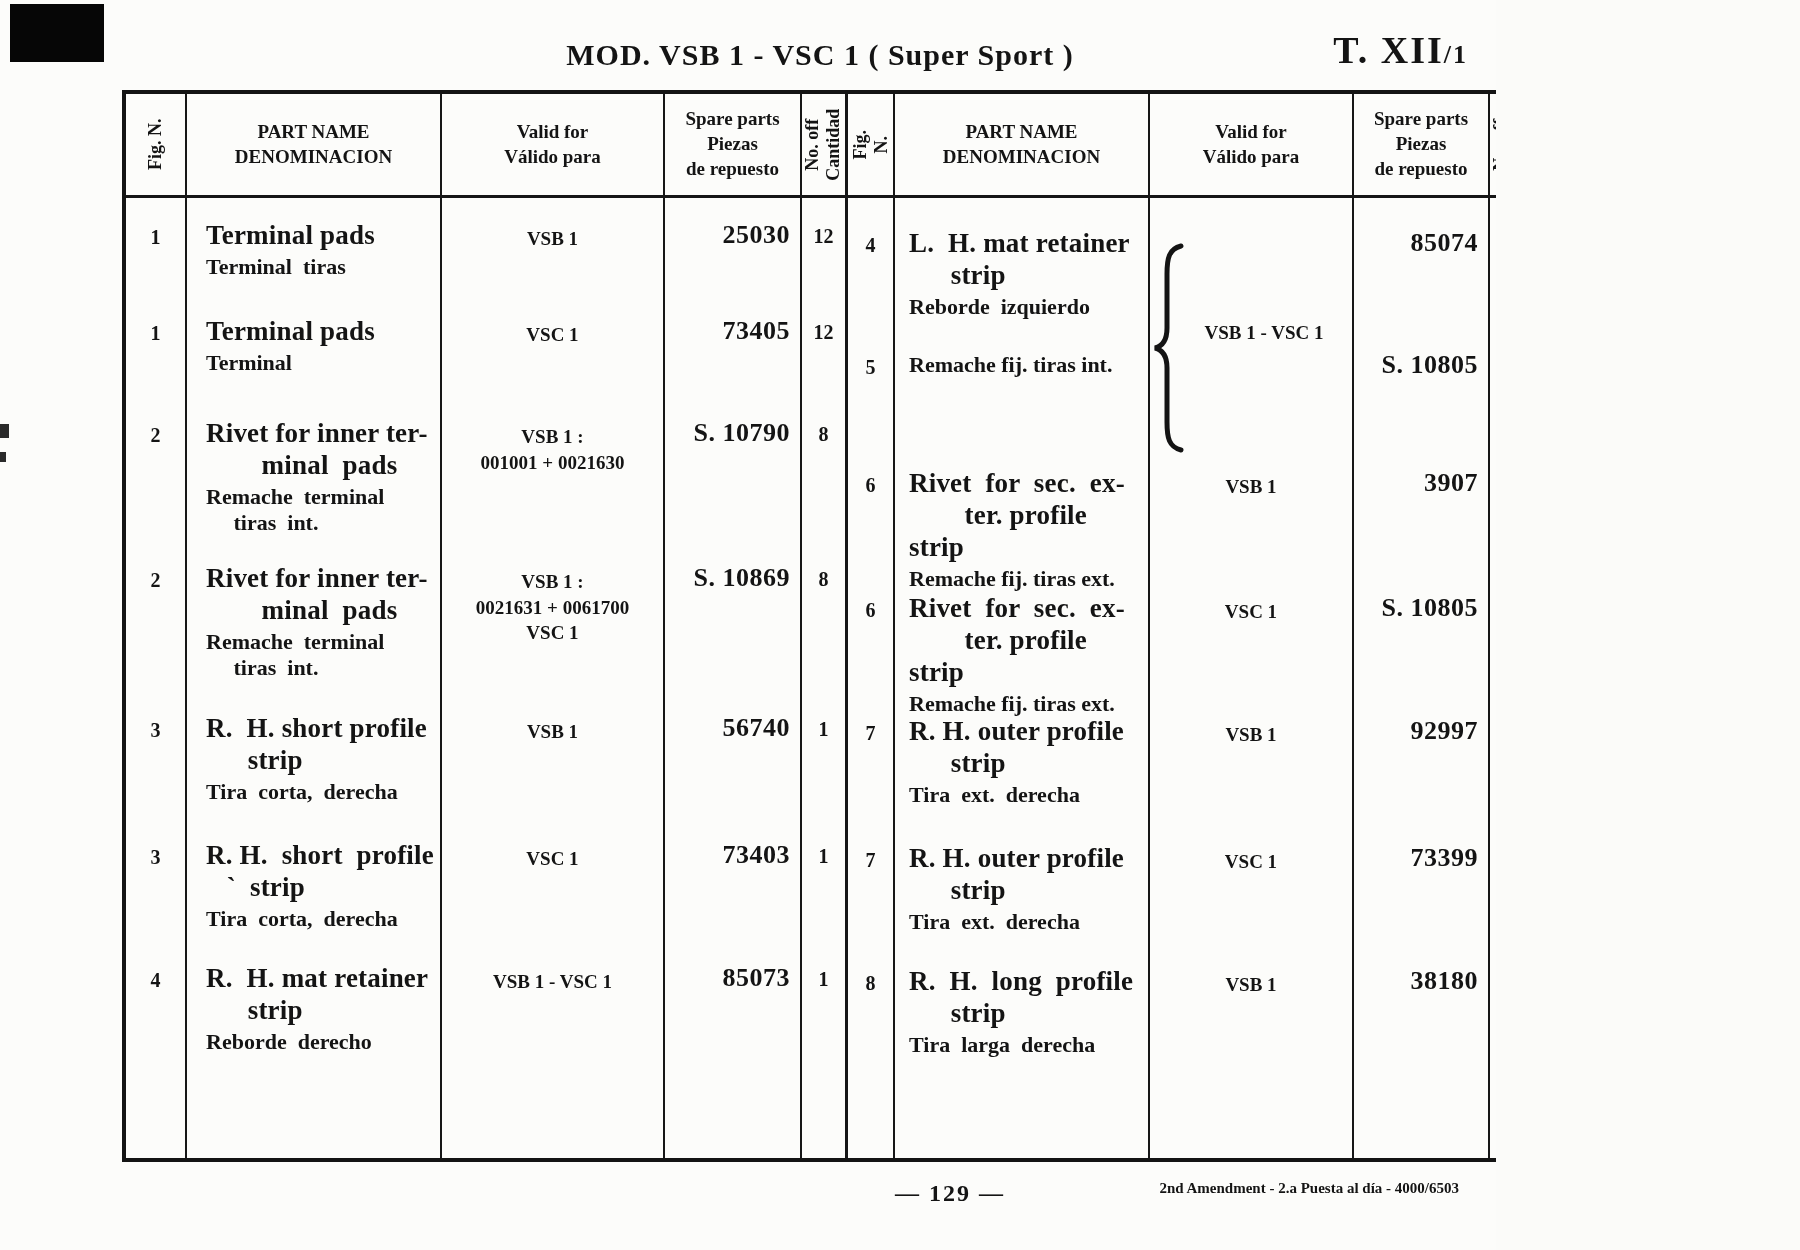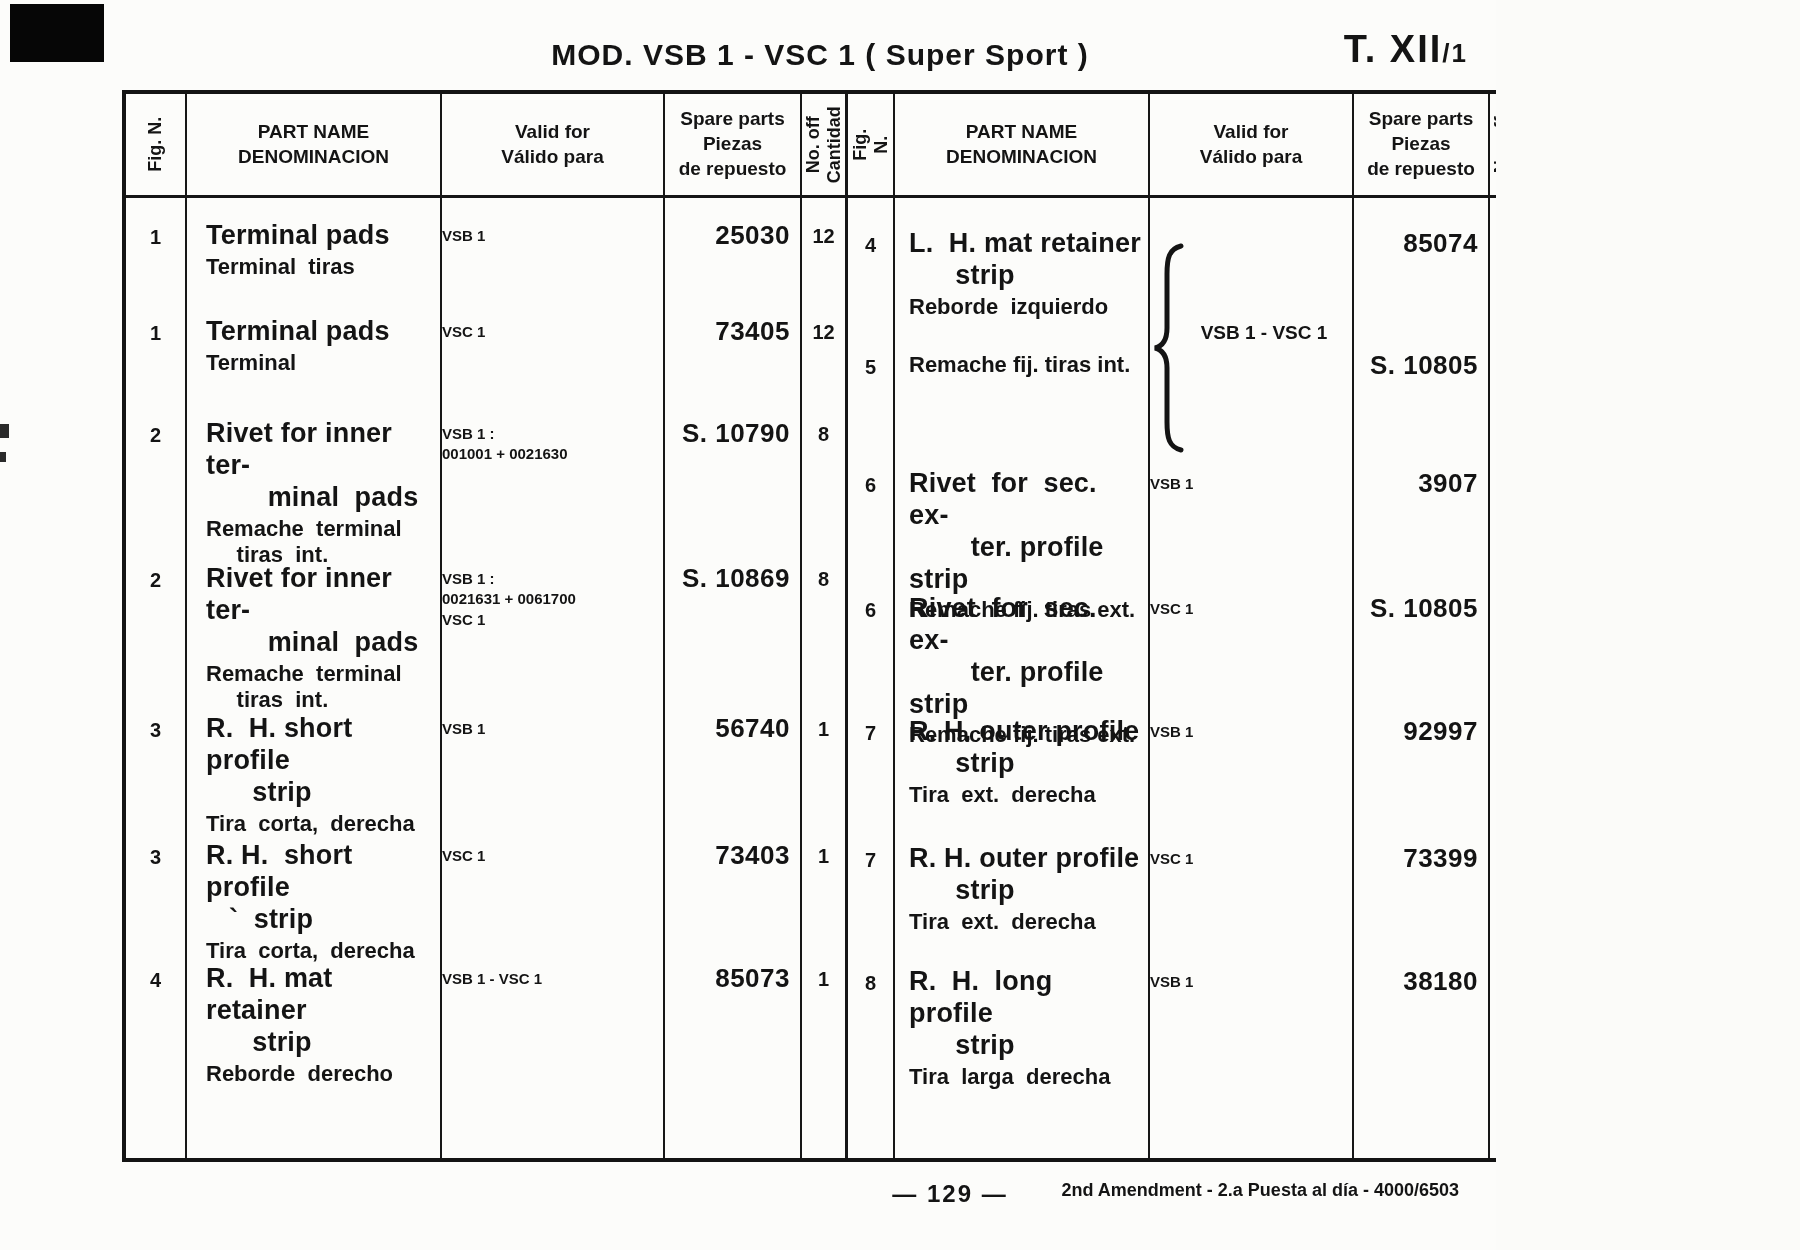--- a/index.html
+++ b/index.html
@@ -1,17 +1,17 @@
 <!DOCTYPE html>
 <html><head>
 <meta charset="utf-8">
 <style>
   html,body{margin:0;padding:0;background:#fbfbf9;}
   .page{position:relative;width:1496px;height:1250px;background:#fcfcfa;overflow:hidden;
-        font-family:Liberation Sans, sans-serif;color:#141414;}
+        font-family:Liberation Serif, serif;color:#141414;}
   
   .title{position:absolute;left:520px;top:38px;width:600px;text-align:center;
          font-size:30px;font-weight:700;letter-spacing:1px;white-space:nowrap;}
   .plate{position:absolute;right:28px;top:28px;font-size:38px;font-weight:700;letter-spacing:2px;margin-left:8px;}
   .plate .sub{font-size:26px;font-weight:700;}
   
   .blackbox{position:absolute;left:10px;top:4px;width:94px;height:58px;background:#060606;}
   .mark{position:absolute;background:#2a2a2a;}
   
   .table{position:absolute;left:122px;top:90px;width:1646px;height:1072px;
@@ -21,40 +21,40 @@
   
   .hcell{position:absolute;top:0;height:101px;display:flex;align-items:center;justify-content:center;
          font-weight:700;font-size:19px;text-align:center;white-space:pre-line;line-height:1.3;}
   .rot{transform:rotate(-90deg);white-space:pre-line;font-weight:700;font-size:18px;line-height:1.15;}
   .notes-h{letter-spacing:7px;font-size:20px;line-height:1.5;border-radius:26px;}
   
   .cell{position:absolute;box-sizing:border-box;}
   .fig{font-size:20px;font-weight:700;text-align:center;padding-top:6px;}
   .name .en{font-size:27px;font-weight:700;line-height:1.18;white-space:pre-wrap;letter-spacing:0.2px;}
   .name .es{font-size:22px;font-weight:700;line-height:1.2;white-space:pre-wrap;margin-top:2px;}
-  .valid{font-size:15px;font-weight:700;text-align:left;white-space:pre-line;line-height:1.35;padding-top:6px;}
+  .valid{font-size:19px;font-weight:700;text-align:center;white-space:pre-line;line-height:1.35;padding-top:6px;}
   .spare{font-size:26px;font-weight:700;text-align:right;padding-right:10px;letter-spacing:0.5px;}
   .qty{font-size:20px;font-weight:700;text-align:center;padding-top:5px;}
   
   .c-fig{left:0;width:59px;}      .c-name{left:61px;width:253px;padding-left:19px;}
   .c-valid{left:316px;width:221px;} .c-spare{left:539px;width:135px;} .c-qty{left:676px;width:43px;}
   .c-fig2{left:722px;width:45px;} .c-name2{left:769px;width:253px;padding-left:14px;}
   .c-valid2{left:1024px;width:202px;} .c-spare2{left:1228px;width:134px;} .c-qty2{left:1364px;width:42px;}
   
   .lt1{top:126px;}.lt2{top:222px;}.lt3{top:324px;}.lt4{top:469px;}.lt5{top:619px;}.lt6{top:746px;}.lt7{top:869px;}
   .rt1{top:134px;}.rt2{top:256px;}.rt3{top:374px;}.rt4{top:499px;}.rt5{top:622px;}.rt6{top:749px;}.rt7{top:872px;}
   
   .brace{position:absolute;left:1026px;top:148px;}
   .brace-label{position:absolute;left:1048px;top:228px;width:180px;text-align:center;
                font-size:19px;font-weight:700;}
   
   .pagenum{position:absolute;left:850px;top:1180px;width:200px;text-align:center;
            font-size:24px;font-weight:700;letter-spacing:2px;}
   .amendment{position:absolute;left:947px;top:1180px;width:512px;text-align:right;
-             font-size:18px;font-weight:700;white-space:nowrap;}
+             font-size:15px;font-weight:700;white-space:nowrap;}
   
   .wm-text{position:absolute;left:1540px;top:1068px;width:260px;font-size:35px;font-weight:700;
            color:#999;opacity:0.85;z-index:6;letter-spacing:0px;}
   .wm-scooter{position:absolute;left:1592px;top:958px;z-index:5;opacity:0.85;}
 </style>
 </head>
 <body>
 
 <div class="page">
 

